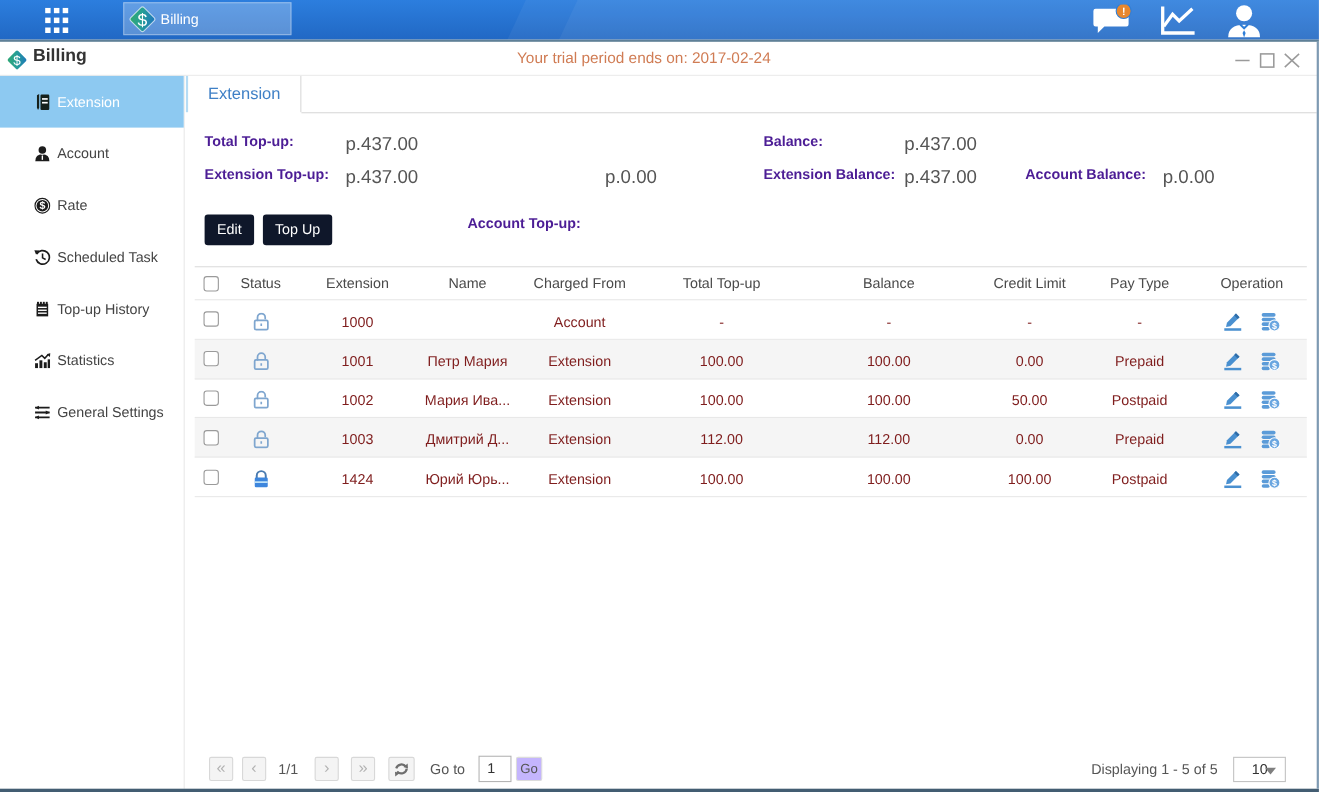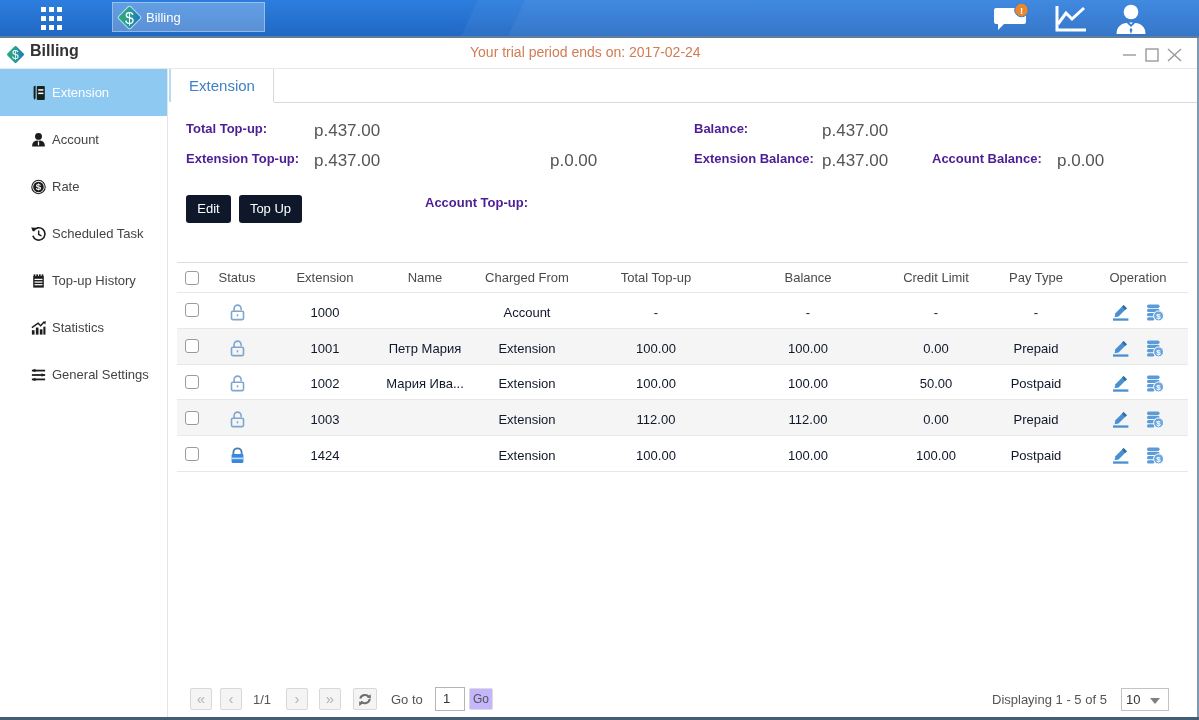--- a/index.html
+++ b/index.html
@@ -26,23 +26,23 @@
 #tab{position:absolute;left:1px;top:0;width:105px;height:33px;border-right:1px solid #d9d9d9;border-left:2px solid #b5dcf5;color:#3f80c6;font-size:15px;text-align:center;line-height:33px;}
 #tabline{position:absolute;left:106px;top:33px;width:923px;height:1px;background:#d9d9d9;}
 
 .slabel{position:absolute;font-size:13px;font-weight:bold;color:#4c1d95;white-space:nowrap;}
 .sval{position:absolute;font-size:17px;color:#555;white-space:nowrap;}
 
 .btn{position:absolute;background:#0f172a;color:#fff;font-size:13px;text-align:center;line-height:28px;height:28px;border-radius:3px;}
 
 #tbl{position:absolute;left:9px;top:173px;width:1011px;}
 .trow{position:relative;width:1011px;border-bottom:1px solid #e8e8e8;}
-#thead{height:31px;border-top:1px solid #dcdcdc;color:#4a4a4a;margin-top:20px;}
+#thead{height:31px;border-top:1px solid #dcdcdc;color:#4a4a4a;}
 .trow .c{position:absolute;top:0;height:100%;display:flex;align-items:center;justify-content:center;font-size:13px;white-space:nowrap;}
-.body-row{height:35.8px;color:#0f172a;}
+.body-row{height:35.8px;color:#7f1d1d;}
 .body-row .c,.body-row .opicons{padding-top:4px;}
 .body-row.alt{background:#f5f5f5;}
 .cb{position:absolute;left:8px;top:50%;margin-top:-7px;width:14px;height:14px;border:1px solid #9a9a9a;border-radius:3px;background:#fff;}
 .col-status{left:20px;width:80px;}
 .col-ext{left:108px;width:80px;}
 .col-name{left:178px;width:140px;}
 .col-cf{left:295px;width:110px;}
 .col-tt{left:429px;width:100px;}
 .col-bal{left:581px;width:100px;text-align:right;}
 .col-cl{left:709px;width:100px;}
@@ -318,20 +318,21 @@
       <div class="trow body-row alt">
         <span class="cb"></span>
         <span class="c col-status">
           <svg width="15" height="17" viewBox="0 0 15 17">
             <path d="M4.1 7.2 V4.6 a3.5 3.5 0 0 1 7 0 V5.6" fill="none" stroke="#7fa6cf" stroke-width="1.6" stroke-linecap="round"></path>
             <rect x="1.5" y="7.2" width="12" height="8.4" rx="1.3" fill="none" stroke="#7fa6cf" stroke-width="1.6"></rect>
             <line x1="7.5" y1="10.2" x2="7.5" y2="12.4" stroke="#7fa6cf" stroke-width="1.5"></line>
           </svg>
         </span>
         <span class="c col-ext">1003</span>
+        <span class="c col-name">Дмитрий Д...</span>
         <span class="c col-cf">Extension</span>
         <span class="c col-tt">112.00</span>
         <span class="c col-bal">112.00</span>
         <span class="c col-cl">0.00</span>
         <span class="c col-pt">Prepaid</span>
         <span class="opicons">
           <svg width="18" height="17" viewBox="0 0 18 17" style="margin-right:16px;">
             <path d="M11.6 1.1 l3.2 3.2 -8.2 8.2 -4 0.8 0.8 -4 z" fill="#4a90d0"></path>
             <path d="M11.6 1.1 l3.2 3.2 -1.6 1.6 -3.2 -3.2 z" fill="#2f6da8"></path>
             <rect x="1" y="14.4" width="15.4" height="2.3" fill="#4a90d0"></rect>
@@ -351,20 +352,21 @@
       <div class="trow body-row">
         <span class="cb"></span>
         <span class="c col-status">
           <svg width="15" height="17" viewBox="0 0 15 17">
             <path d="M3.4 7.5 V5.4 a4.1 4.1 0 0 1 8.2 0 V7.5" fill="none" stroke="#4a7bb0" stroke-width="1.8"></path>
             <rect x="1.6" y="7" width="11.8" height="9" rx="1.2" fill="#3d86dd"></rect>
             <line x1="1.6" y1="11.4" x2="13.4" y2="11.4" stroke="#bfe2f8" stroke-width="1.6"></line>
           </svg>
         </span>
         <span class="c col-ext">1424</span>
+        <span class="c col-name">Юрий Юрь...</span>
         <span class="c col-cf">Extension</span>
         <span class="c col-tt">100.00</span>
         <span class="c col-bal">100.00</span>
         <span class="c col-cl">100.00</span>
         <span class="c col-pt">Postpaid</span>
         <span class="opicons">
           <svg width="18" height="17" viewBox="0 0 18 17" style="margin-right:16px;">
             <path d="M11.6 1.1 l3.2 3.2 -8.2 8.2 -4 0.8 0.8 -4 z" fill="#4a90d0"></path>
             <path d="M11.6 1.1 l3.2 3.2 -1.6 1.6 -3.2 -3.2 z" fill="#2f6da8"></path>
             <rect x="1" y="14.4" width="15.4" height="2.3" fill="#4a90d0"></rect>
@@ -393,19 +395,19 @@
   <div class="pbtn" style="left:353px;width:24px;"><svg width="14" height="14" viewBox="0 0 14 14" style="margin-top:4px;">
         <path d="M2.2 5.5 A5 5 0 0 1 11 4" fill="none" stroke="#6e6e6e" stroke-width="2"></path>
         <path d="M11.8 5.8 A5 5 0 0 1 3 8.3" fill="none" stroke="#6e6e6e" stroke-width="2"></path>
         <path d="M12.6 1.2 l0.3 4.4 -4.2 -1.4 z" fill="#6e6e6e"></path>
         <path d="M1.3 12.9 l-0.2 -4.4 4.1 1.5 z" fill="#6e6e6e"></path>
       </svg></div>
   <div style="position:absolute;left:391px;top:5px;color:#555;">Go to</div>
   <div style="position:absolute;left:435px;top:0;width:30px;height:24px;border:1px solid #b5b5b5;background:#fff;line-height:22px;padding-left:7px;color:#333;">1</div>
   <div style="position:absolute;left:469px;top:1px;width:24px;height:22px;background:#c4b5fd;border:1px solid #dcdcdc;border-radius:2px;text-align:center;line-height:20px;font-size:12px;color:#555;">Go</div>
   <div style="position:absolute;left:992px;top:5px;color:#555;">Displaying 1 - 5 of 5</div>
-  <div style="position:absolute;left:1121px;top:1px;width:48px;height:23px;border:1px solid #c3c3c3;background:#fff;line-height:21px;padding-left:4px;color:#333;">10
+  <div style="position:absolute;left:1121px;top:1px;width:48px;height:23px;border:1px solid #c3c3c3;background:#fff;line-height:21px;padding-left:16px;color:#333;">10
     <span style="position:absolute;right:8px;top:9px;width:0;height:0;border-left:5px solid transparent;border-right:5px solid transparent;border-top:6px solid #7f7f7f;"></span>
   </div>
 </div>
 
 <div id="bottombar" class="abs"></div>
 <div id="rightline" class="abs"></div>
 
 </body></html>

